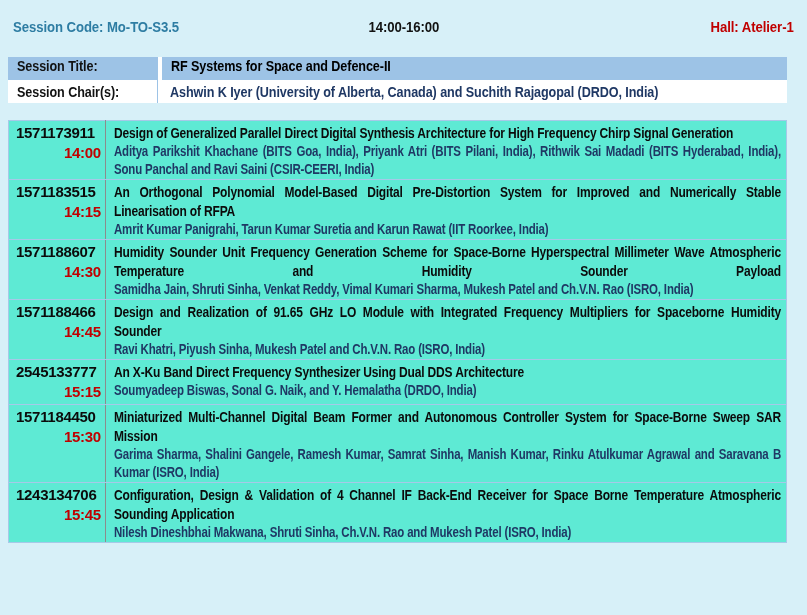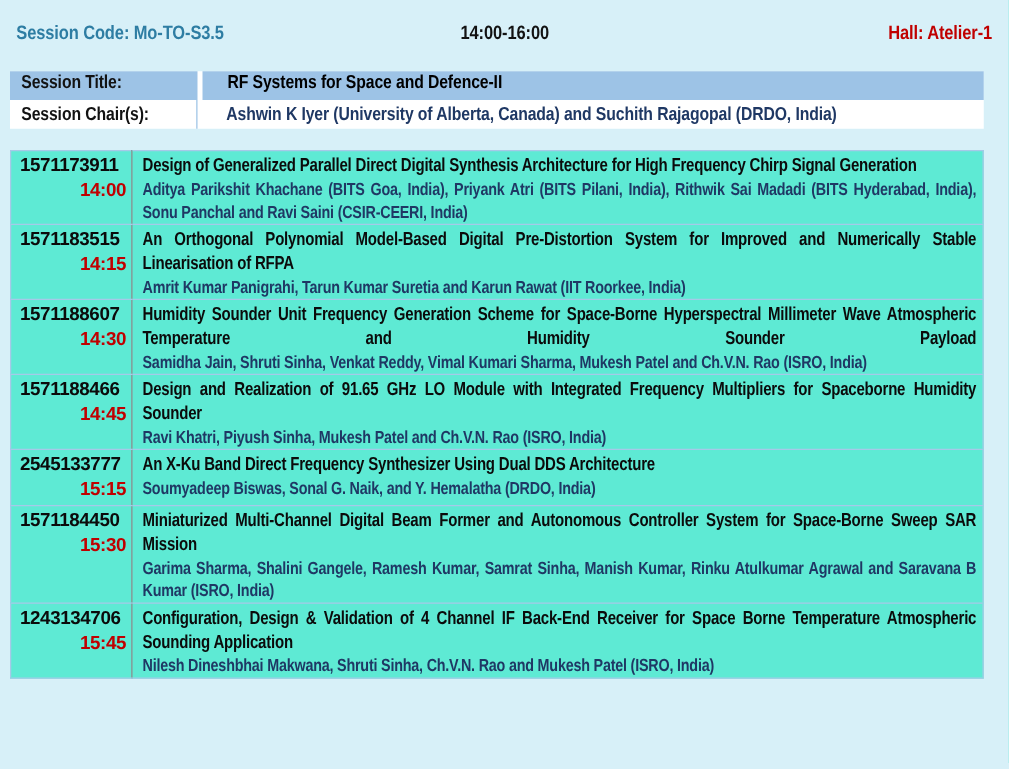--- a/index.html
+++ b/index.html
@@ -29,21 +29,21 @@
   .session-table { width: 779px; margin: 21px 0 0 8px; font-size: 15px; }
   .si-row { display: flex; height: 23px; align-items: center; background: #FFFFFF; }
   .si-label {
     width: 150px; box-sizing: border-box; padding-left: 9px;
     height: 100%; display: flex; align-items: center;
     color: #121212; white-space: nowrap;
   }
   .si-label > span, .si-value > span {
     display: inline-block; transform: scaleX(0.84); transform-origin: 0 50%; white-space: nowrap;
   }
-  .si-value { flex: 1; padding-left: 20px; overflow: hidden; }
+  .si-value { flex: 1; padding-left: 9px; overflow: hidden; }
   .si-row.header .si-label, .si-row.header .si-value { background: #9DC3E6; height: 23px; display: flex; align-items: flex-start; }
   .si-row.header .si-label { margin-right: 4px; }
   .si-row.chairs .si-label { border-right: 1px solid #9DC3E6; margin-right: 3px; }
   .si-row.chairs .si-value { color: #1F3864; }
 
   
   .papers-table {
     width: 779px; margin: 17px 0 0 8px;
     border-collapse: collapse; table-layout: fixed;
     background: #5eead4;

